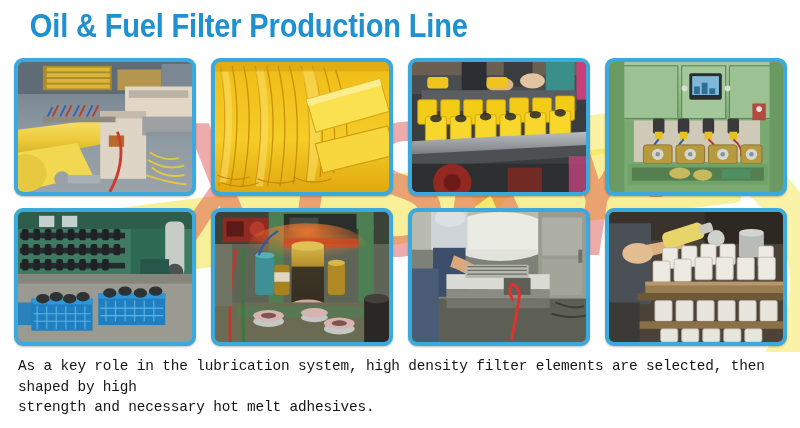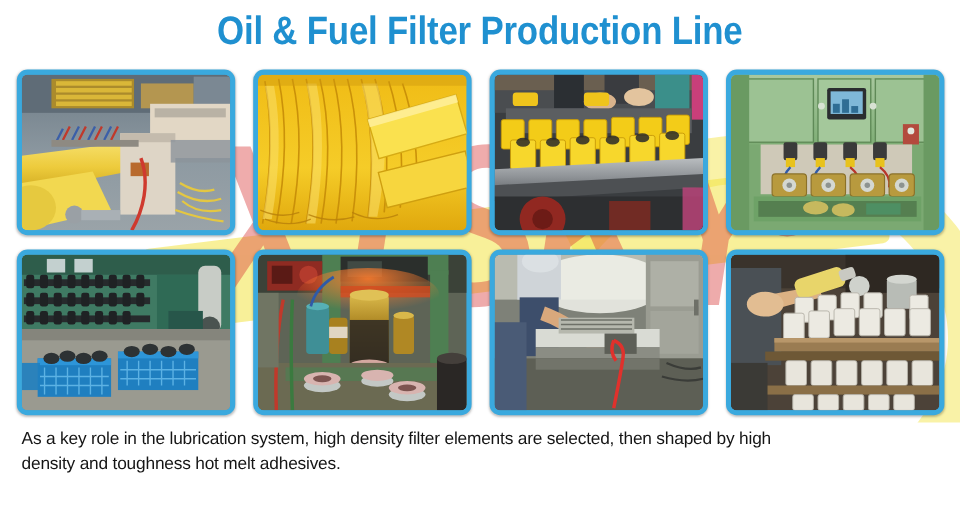--- a/index.html
+++ b/index.html
@@ -19,21 +19,20 @@
     overflow: hidden;
   }
 
   
   #title-bar {
     position: absolute;
     left: 0;
     top: 6px;
     width: 800px;
     height: 44px;
-    text-align: center;
     z-index: 6;
   }
   #page-title {
     display: inline-block;
     font-family: "Liberation Sans", sans-serif;
     font-size: 33px;
     line-height: 40px;
     font-weight: bold;
     letter-spacing: -0.2px;
     color: #1f90d0;
@@ -127,21 +126,21 @@
   .photo-inner svg { display: block; width: 100%; height: 100%; }
 
   
   #caption {
     position: absolute;
     left: 18px;
     top: 356px;
     width: 768px;
     z-index: 6;
     color: #151515;
-    font-family: Liberation Sans, sans-serif;
+    font-family: Liberation Mono, monospace;
     font-size: 14.4px;
     line-height: 20.5px;
     letter-spacing: -0.15px;
   }
   #caption p { margin: 0; }
   #caption .cap-line { display: block; }
 </style>
 </head>
 <body>
 
@@ -640,16 +639,16 @@
             <rect x="120" y="124" width="18" height="14" rx="2"></rect>
           <rect x="142" y="124" width="18" height="14" rx="2"></rect>
         </g>
         <rect x="0" y="96" width="32" height="42" fill="#3b3a36"></rect>
       </svg>
     </div>
   </div>
 
   <div id="caption">
     <p class="cap-line">As a key role in the lubrication system, high density filter elements are selected, then shaped by high</p>
-    <p class="cap-line">density and toughness hot melt adhesives.</p>
+    <p class="cap-line">strength and necessary hot melt adhesives.</p>
   </div>
 
 </div>
 
 </body></html>

